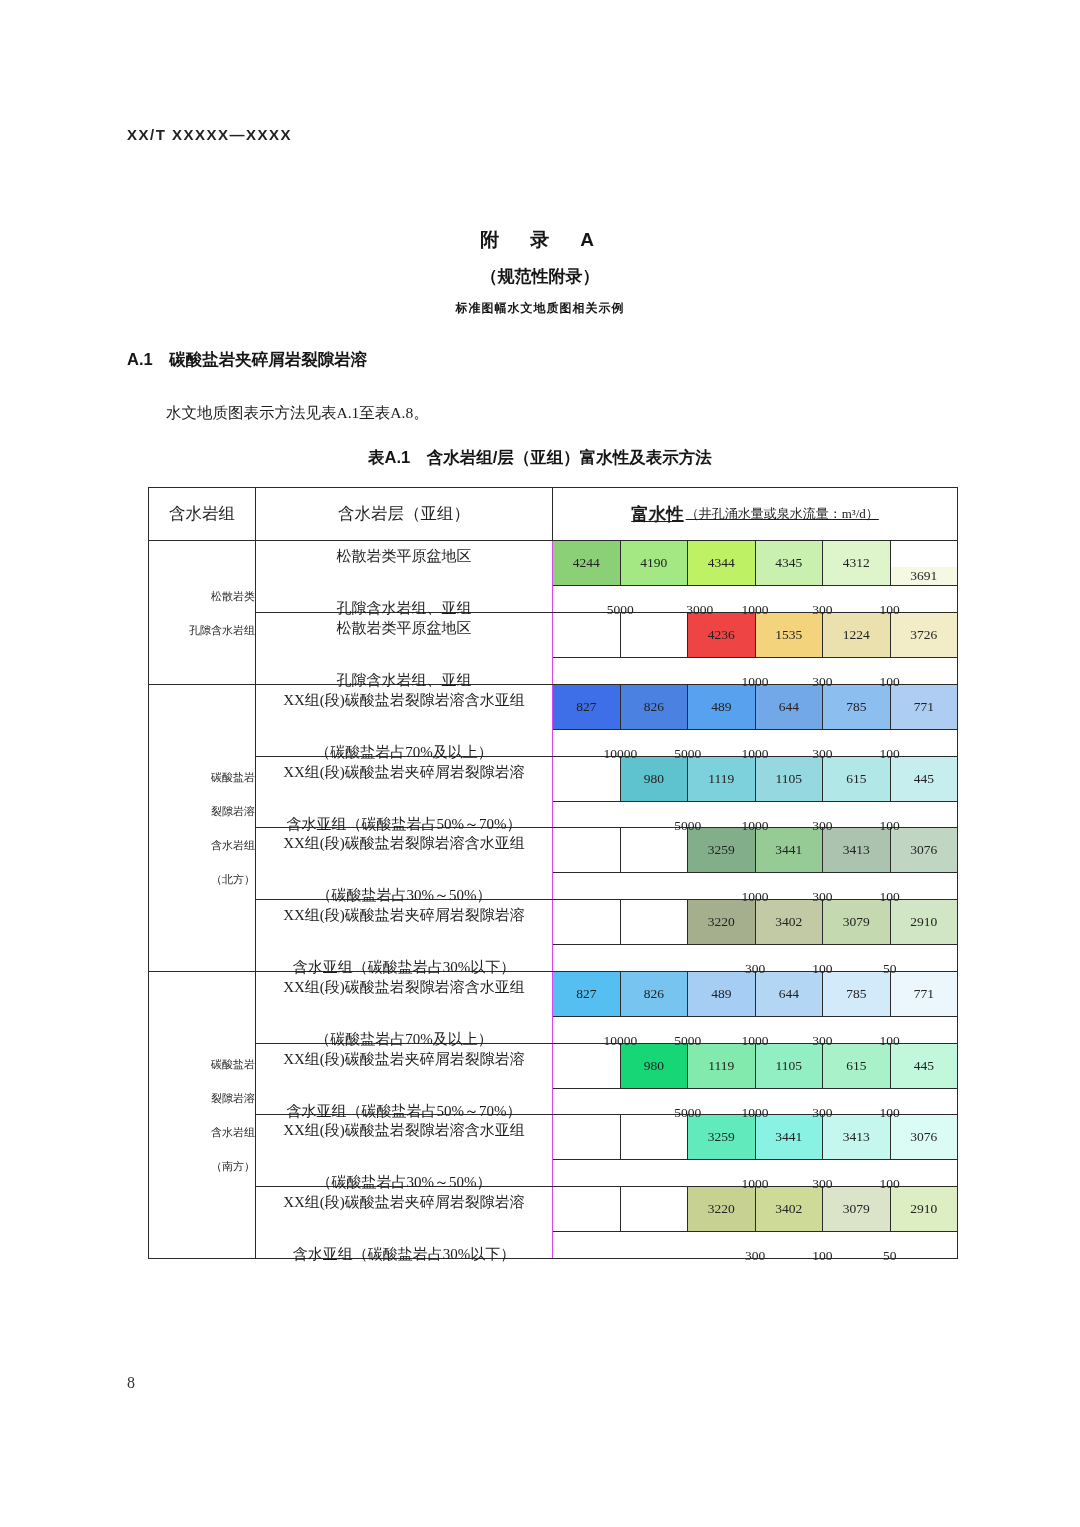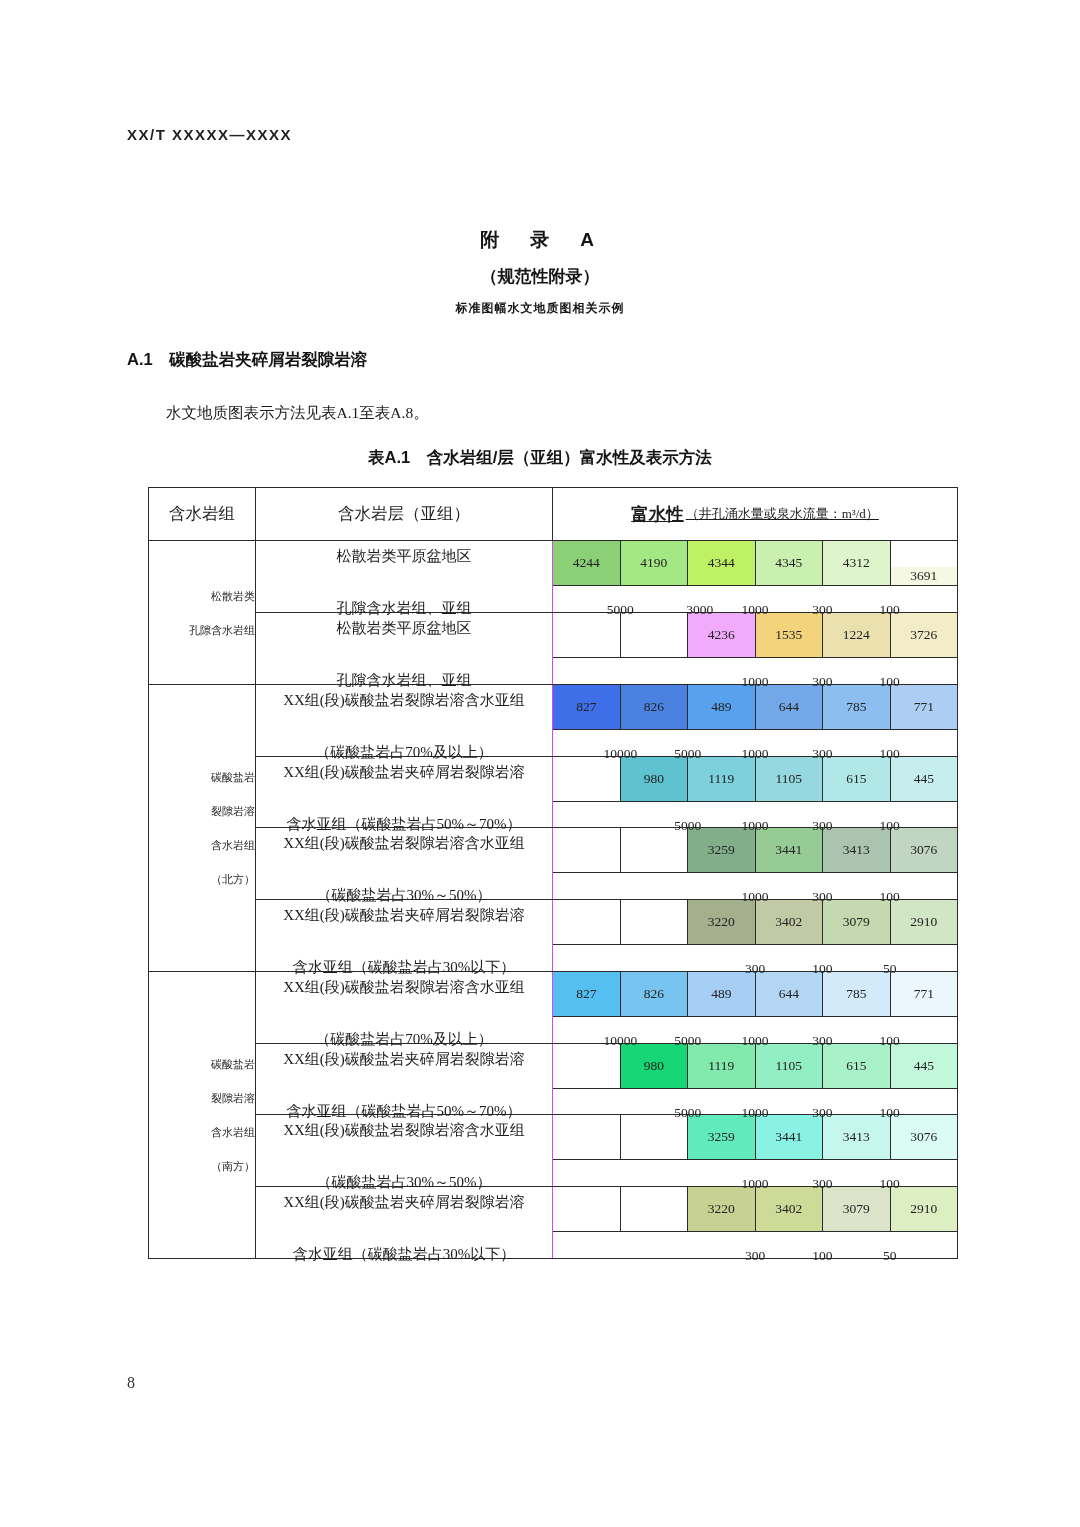--- a/index.html
+++ b/index.html
@@ -143,21 +143,21 @@
             </div>
             <div class="table-row">
               <div class="row-name-cell">
                 <div class="row-name-line">松散岩类平原盆地区</div>
                 <div class="row-name-line">孔隙含水岩组、亚组</div>
               </div>
               <div class="richness-cell">
                 <div class="swatch-band">
                   <div class="swatch"></div>
                   <div class="swatch"></div>
-                  <div class="swatch" style="background: #f0abfc;">4236</div>
+                  <div class="swatch" style="background: #ef4444;">4236</div>
                   <div class="swatch" style="background: rgb(243, 211, 124);">1535</div>
                   <div class="swatch" style="background: rgb(234, 225, 174);">1224</div>
                   <div class="swatch" style="background: rgb(242, 236, 199);">3726</div>
                 </div>
                 <div class="scale-band">
                   <span class="scale-num" style="left: 50%;">1000</span>
                   <span class="scale-num" style="left: 66.667%;">300</span>
                   <span class="scale-num" style="left: 83.333%;">100</span>
                 </div>
               </div>

